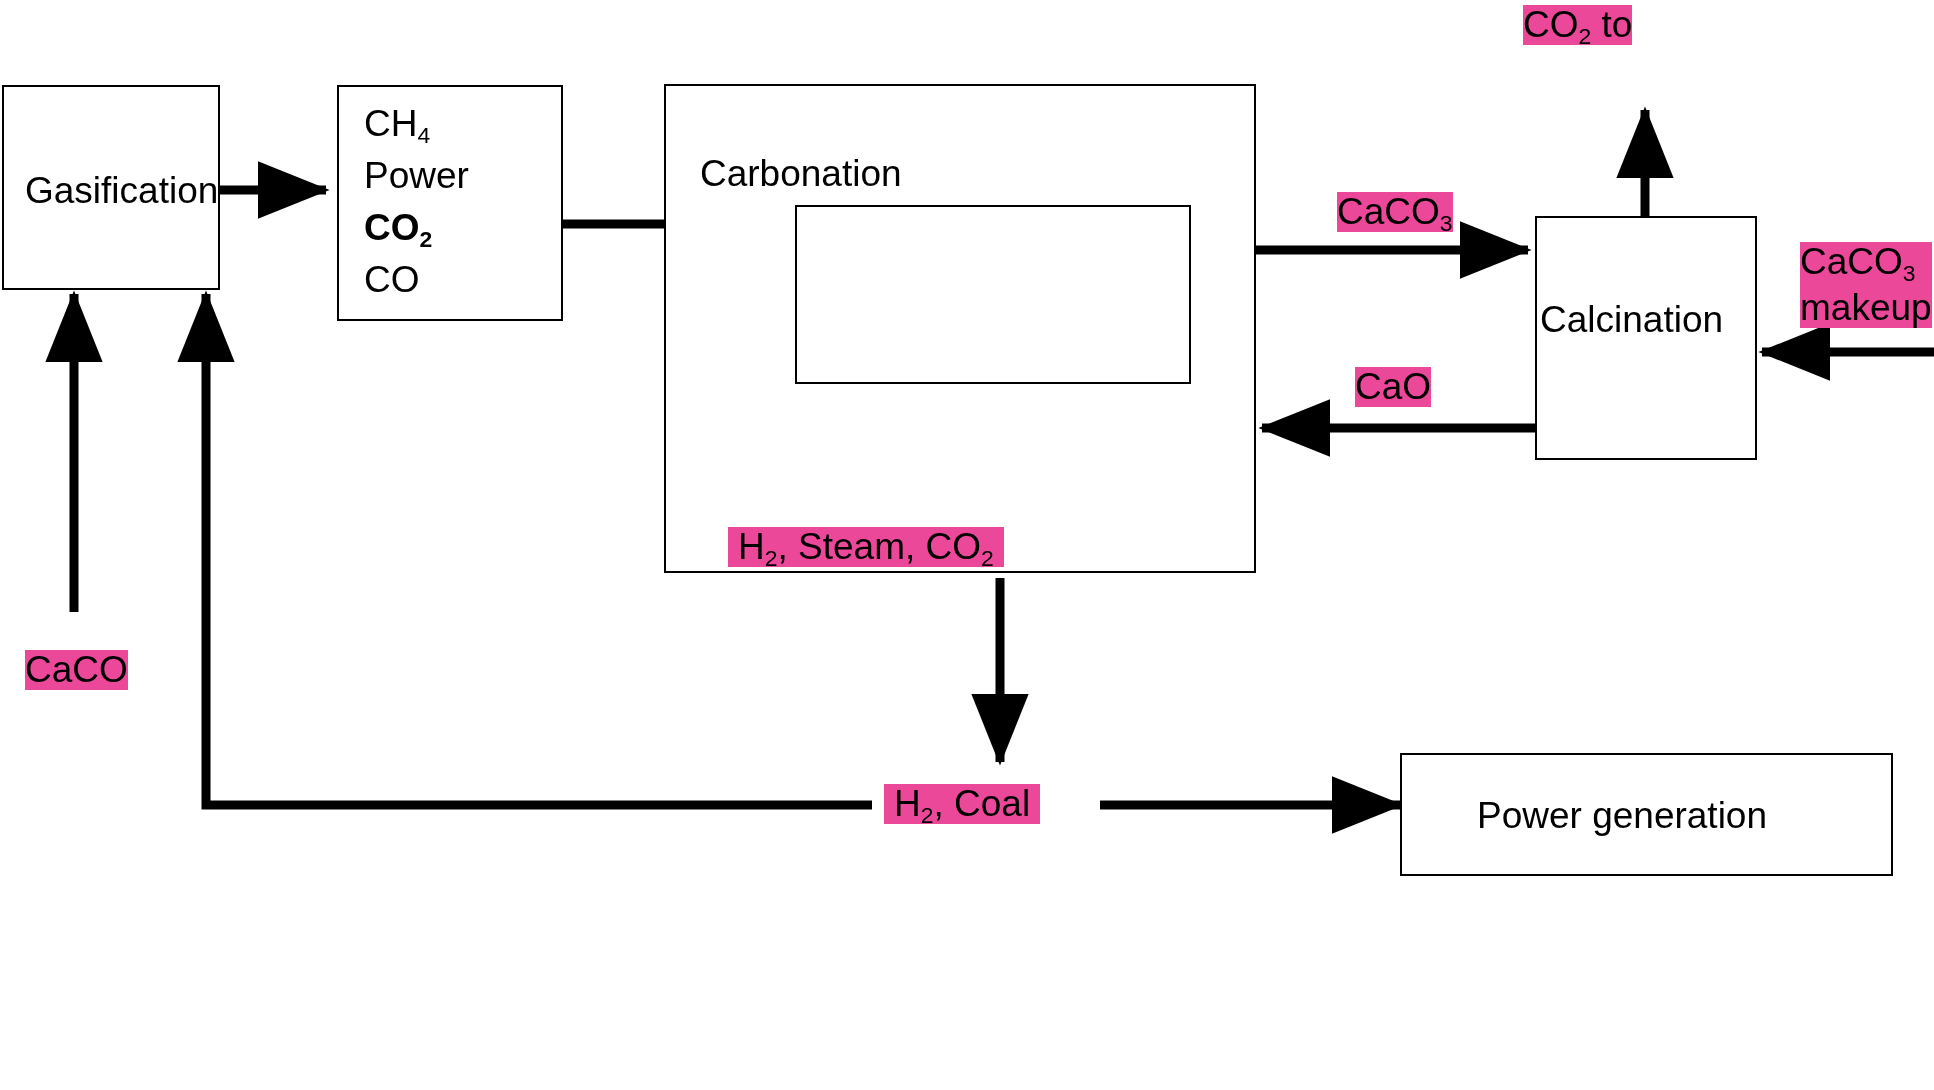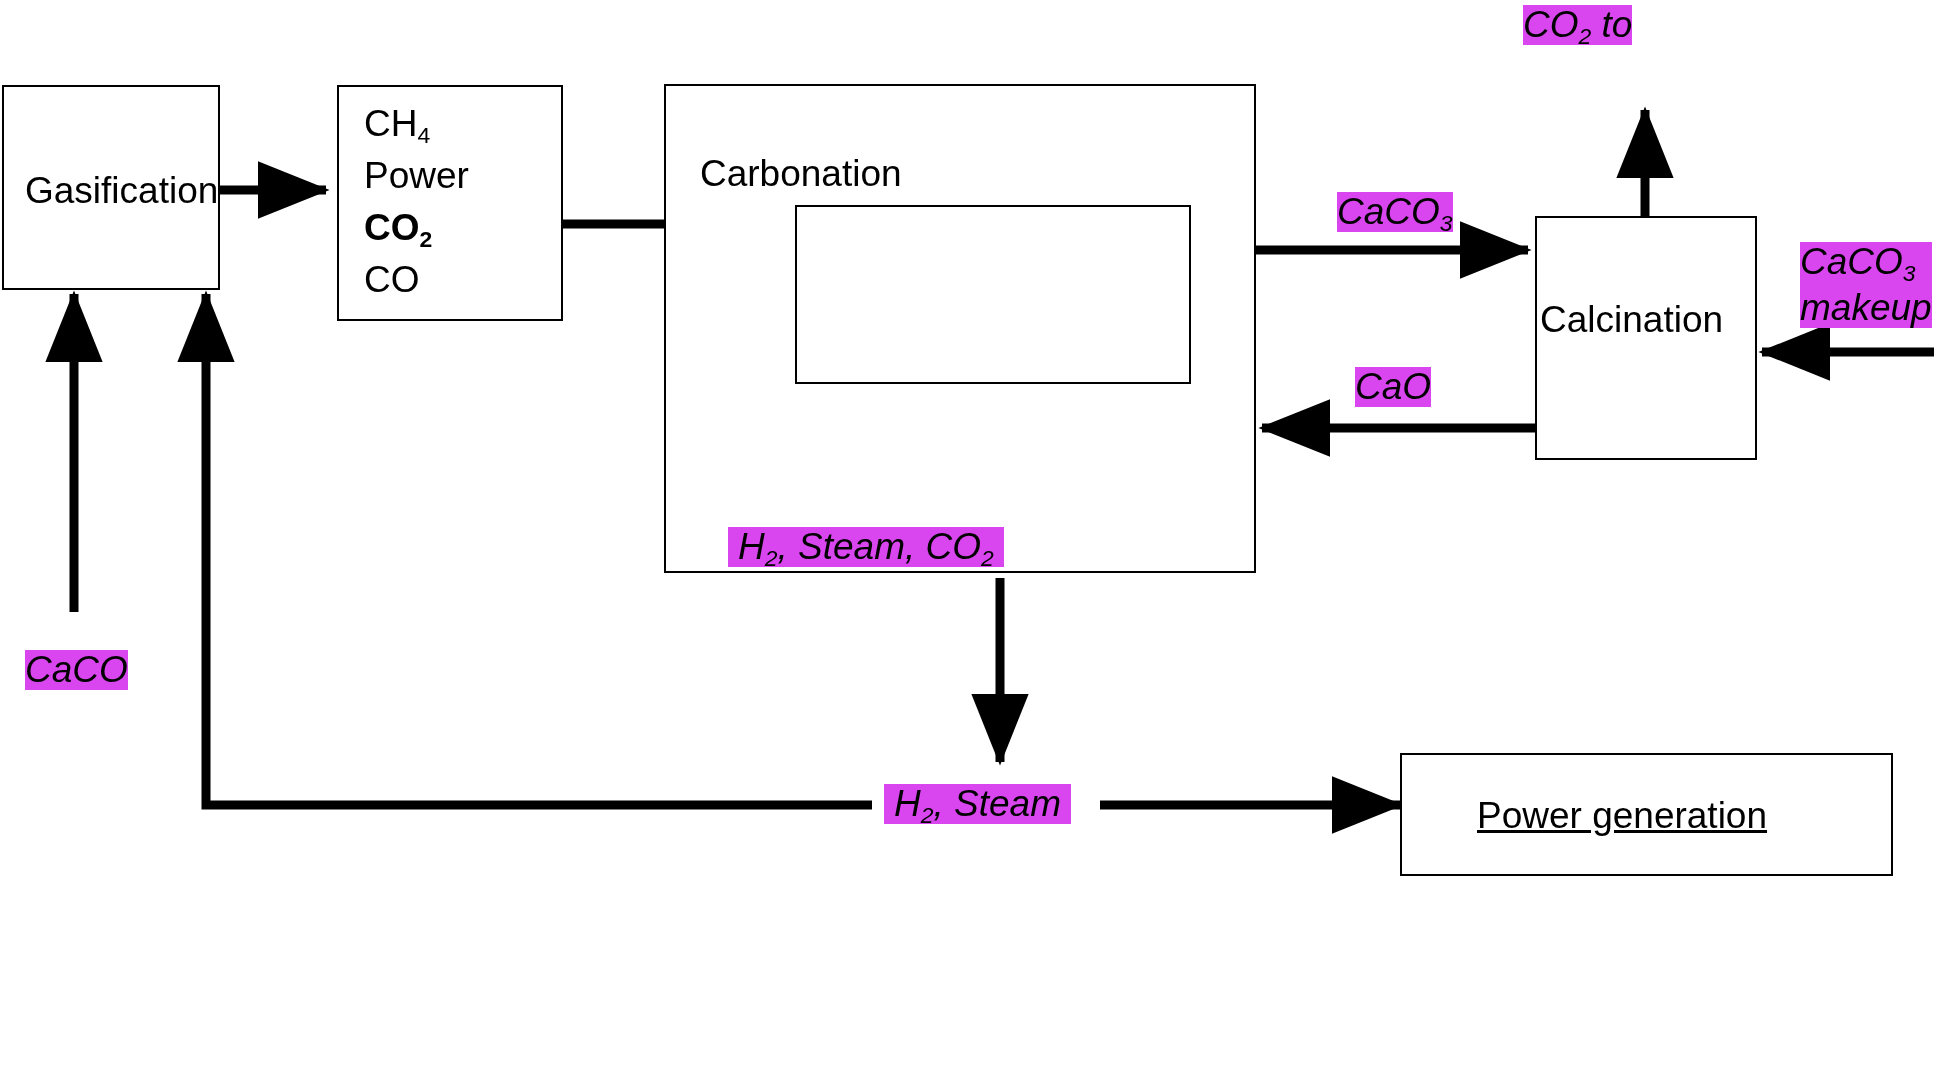--- a/index.html
+++ b/index.html
@@ -30,32 +30,31 @@
     background: #ffffff;
   }
   .node-label {
     position: absolute;
     white-space: nowrap;
     line-height: 1.0;
   }
   .stream-label {
     position: absolute;
     white-space: nowrap;
-    background: #d946ef;
+    background: #ec4899;
     line-height: 1.08;
-    font-style: italic;
   }
   .sub { font-size: 0.62em; vertical-align: baseline; position: relative; top: 0.30em; }
 
   .t-gasification { font-size: 37px; }
   .t-feedlist     { font-size: 37px; }
   .t-carbonation  { font-size: 37px; }
   .t-inner        { font-size: 37px; }
   .t-calcination  { font-size: 37px; }
-  .t-power        { font-size: 37px; text-decoration: underline; }
+  .t-power        { font-size: 37px; }
   .t-stream       { font-size: 37px; }
 </style>
 </head>
 <body>
 
 <div id="canvas">
 
   <svg viewBox="0 0 1934 1090">
     <defs>
       <marker id="ah" markerWidth="9" markerHeight="9" refX="7.6" refY="3.2" orient="auto" markerUnits="strokeWidth">
@@ -129,16 +128,16 @@
       <span>CaCO</span><span class="sub">3</span>
     </div>
     <div style="margin-top:6px;">makeup</div>
   </div>
 
   <div class="stream-label t-stream" style="left:728px; top:527px; padding:0 10px;">
     <span>H</span><span class="sub">2</span><span>, Steam, CO</span><span class="sub">2</span>
   </div>
 
   <div class="stream-label t-stream" style="left:884px; top:784px; padding:0 10px;">
-    <span>H</span><span class="sub">2</span><span>, Steam</span>
+    <span>H</span><span class="sub">2</span><span>, Coal</span>
   </div>
 
 </div>
 
 </body></html>

